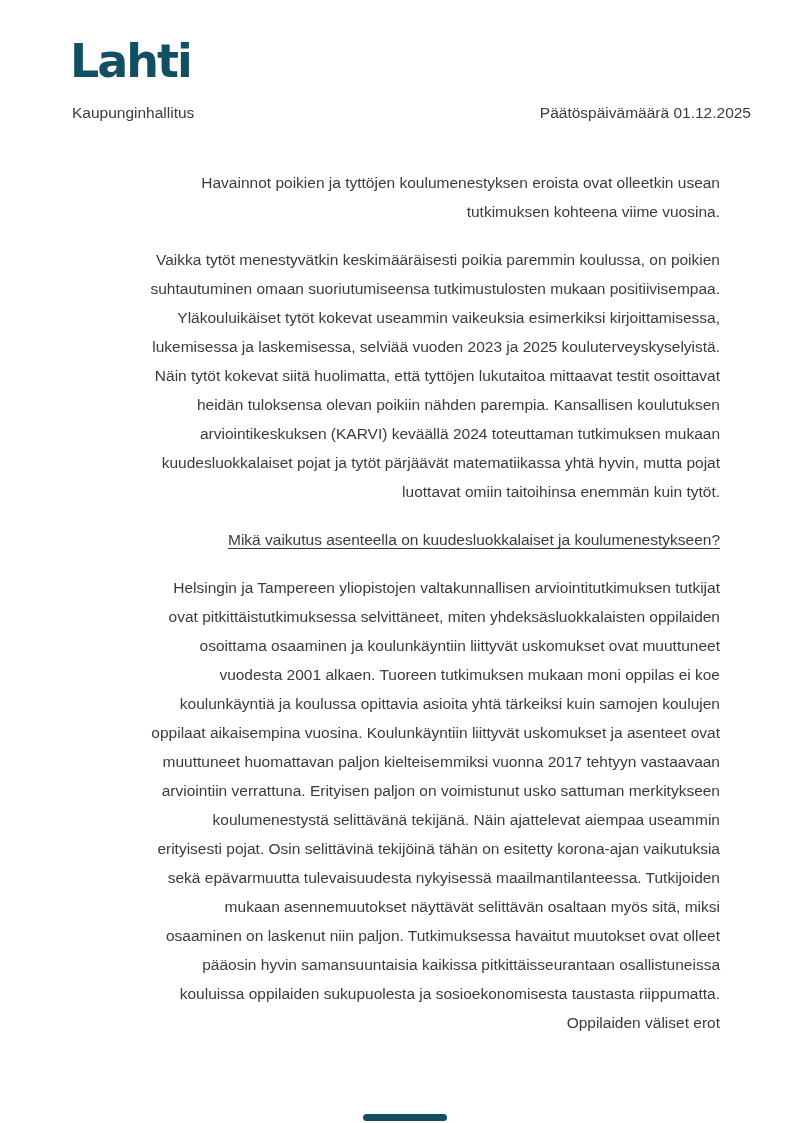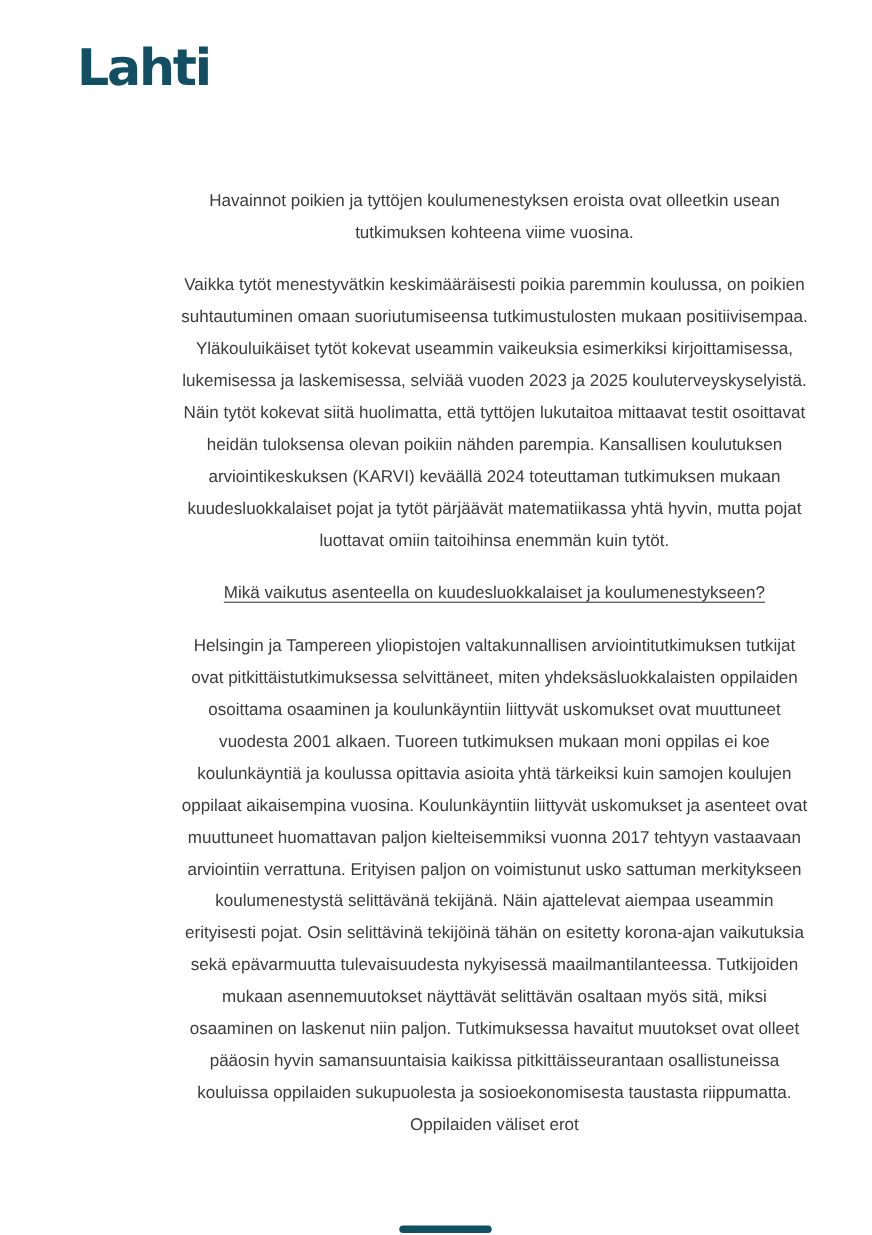--- a/index.html
+++ b/index.html
@@ -38,25 +38,25 @@
     right: 58px;
     display: flex;
     justify-content: space-between;
     align-items: baseline;
     font-size: 15.5px;
     color: #3b3b3b;
   }
   .body-text {
     position: absolute;
     top: 168px;
-    left: 162px;
+    left: 145px;
     width: 575px;
     font-size: 15.5px;
     line-height: 29px;
-    text-align: center;
+    text-align: right;
     color: #3b3b3b;
   }
   .body-text p {
     margin: 0 0 19px 0;
   }
   .body-text p.section-heading {
     text-decoration: underline;
     text-underline-offset: 3px;
   }
   .footer-bar {
@@ -70,20 +70,24 @@
     background: #134f63;
   }
 </style>
 </head>
 <body>
 
 <div class="page">
 
   <div class="logo">Lahti</div>
 
+  <div class="header-row">
+    <span>Kaupunginhallitus</span>
+    <span>Päätöspäivämäärä 01.12.2025</span>
+  </div>
 
   <main class="body-text">
     <p>Havainnot poikien ja tyttöjen koulumenestyksen eroista ovat olleetkin usean tutkimuksen kohteena viime vuosina.</p>
     <p>Vaikka tytöt menestyvätkin keskimääräisesti poikia paremmin koulussa, on poikien suhtautuminen omaan suoriutumiseensa tutkimustulosten mukaan positiivisempaa. Yläkouluikäiset tytöt kokevat useammin vaikeuksia esimerkiksi kirjoittamisessa, lukemisessa ja laskemisessa, selviää vuoden 2023 ja 2025 kouluterveyskyselyistä. Näin tytöt kokevat siitä huolimatta, että tyttöjen lukutaitoa mittaavat testit osoittavat heidän tuloksensa olevan poikiin nähden parempia. Kansallisen koulutuksen arviointikeskuksen (KARVI) keväällä 2024 toteuttaman tutkimuksen mukaan kuudesluokkalaiset pojat ja tytöt pärjäävät matematiikassa yhtä hyvin, mutta pojat luottavat omiin taitoihinsa enemmän kuin tytöt.</p>
     <p class="section-heading">Mikä vaikutus asenteella on kuudesluokkalaiset ja koulumenestykseen?</p>
     <p>Helsingin ja Tampereen yliopistojen valtakunnallisen arviointitutkimuksen tutkijat ovat pitkittäistutkimuksessa selvittäneet, miten yhdeksäsluokkalaisten oppilaiden osoittama osaaminen ja koulunkäyntiin liittyvät uskomukset ovat muuttuneet vuodesta 2001 alkaen. Tuoreen tutkimuksen mukaan moni oppilas ei koe koulunkäyntiä ja koulussa opittavia asioita yhtä tärkeiksi kuin samojen koulujen oppilaat aikaisempina vuosina. Koulunkäyntiin liittyvät uskomukset ja asenteet ovat muuttuneet huomattavan paljon kielteisemmiksi vuonna 2017 tehtyyn vastaavaan arviointiin verrattuna. Erityisen paljon on voimistunut usko sattuman merkitykseen koulumenestystä selittävänä tekijänä. Näin ajattelevat aiempaa useammin erityisesti pojat. Osin selittävinä tekijöinä tähän on esitetty korona-ajan vaikutuksia sekä epävarmuutta tulevaisuudesta nykyisessä maailmantilanteessa. Tutkijoiden mukaan asennemuutokset näyttävät selittävän osaltaan myös sitä, miksi osaaminen on laskenut niin paljon. Tutkimuksessa havaitut muutokset ovat olleet pääosin hyvin samansuuntaisia kaikissa pitkittäisseurantaan osallistuneissa kouluissa oppilaiden sukupuolesta ja sosioekonomisesta taustasta riippumatta. Oppilaiden väliset erot</p>
   </main>
 
   <div class="footer-bar"></div>
 

